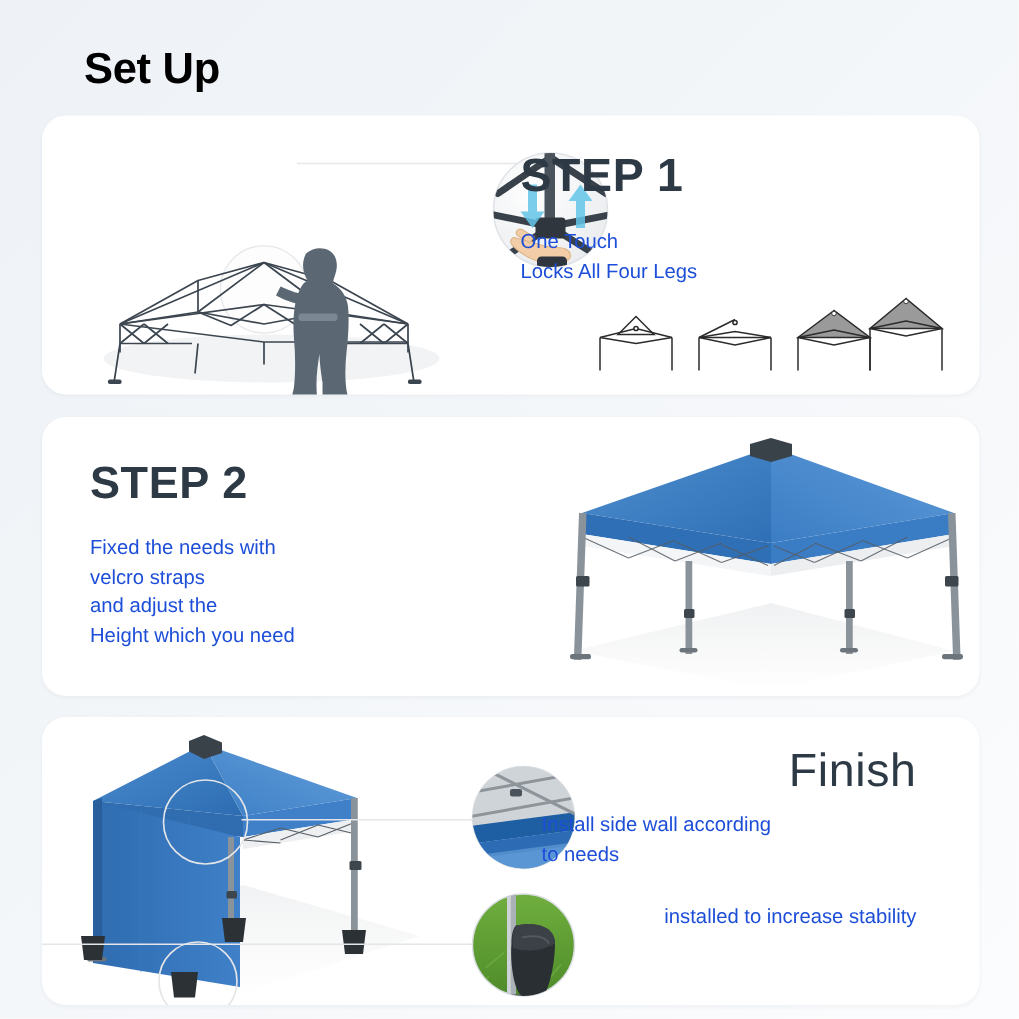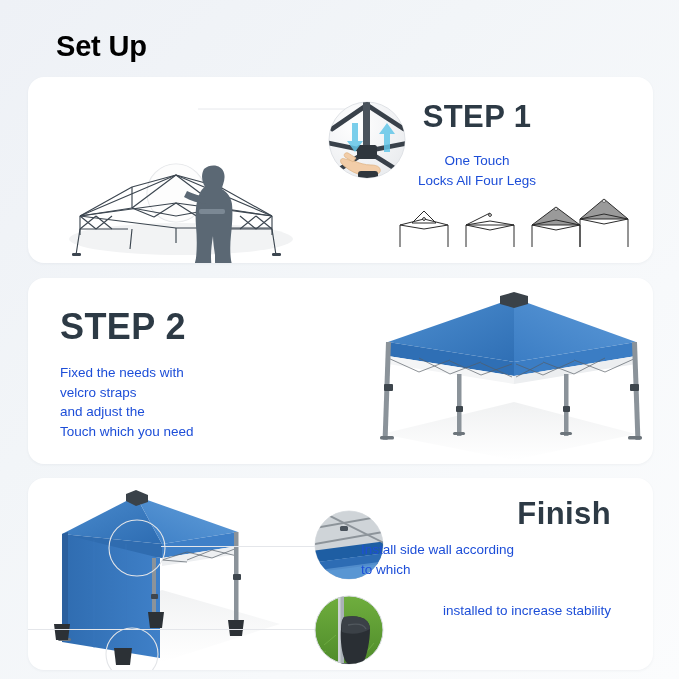--- a/index.html
+++ b/index.html
@@ -21,38 +21,38 @@
     position: absolute; background: #ffffff;
     border-radius: 16px;
     box-shadow: 0 1px 3px rgba(40,55,70,0.05);
     overflow: hidden;
   }
   #card-1 { left: 28px; top: 77px;  width: 625px; height: 186px; }
   #card-2 { left: 28px; top: 278px; width: 625px; height: 186px; }
   #card-3 { left: 28px; top: 478px; width: 625px; height: 192px; }
 
   .step-head {
-    font-size: 36px; font-weight: 700; color: #2d3a45; letter-spacing: 0.4px;
+    font-size: 30px; font-weight: 700; color: #2d3a45; letter-spacing: 0.4px;
   }
   .step-sub {
     font-size: 13.5px; color: #1d4ed8; line-height: 1.45;
   }
 
   
-  #s1-text { position: absolute; right: 46px; top: 22px; width: 260px; text-align: center; }
+  #s1-text { position: absolute; right: 46px; top: 22px; width: 260px; text-align: left; }
   #s1-text .step-head { font-size: 31px; }
   #s1-text .step-sub { margin-top: 16px; }
 
   
   #s2-text { position: absolute; left: 32px; top: 28px; width: 250px; text-align: left; }
   #s2-text .step-sub { margin-top: 15px; }
 
   
   #s3-head { position: absolute; right: 42px; top: 18px; width: 280px; text-align: right; }
-  #s3-head .step-head { font-size: 31px; font-weight: 700; }
+  #s3-head .step-head { font-size: 31px; font-weight: 400; }
   #s3-note-1 { position: absolute; right: 42px; top: 62px; width: 250px; text-align: left; }
   #s3-note-2 { position: absolute; right: 42px; top: 123px; width: 260px; text-align: right; }
 
   .art { position: absolute; }
   svg { display:block; overflow: visible; }
 </style>
 </head>
 <body>
 
 <div class="page">
@@ -220,21 +220,21 @@
   </div>
 
   <div class="card" id="card-2">
 
     <div id="s2-text">
       <div class="step-head">STEP 2</div>
       <div class="step-sub">
         <div>Fixed the needs with</div>
         <div>velcro straps</div>
         <div>and adjust the</div>
-        <div>Touch which you need</div>
+        <div>Height which you need</div>
       </div>
     </div>
 
     <div class="art" style="left:336px; top:6px; width:290px; height:180px;">
       <svg width="290" height="180" viewBox="0 0 290 180">
         <defs>
           <linearGradient id="roofL2" x1="0" y1="0" x2="1" y2="1">
             <stop offset="0%" stop-color="#4e8fd0"></stop>
               <stop offset="100%" stop-color="#2f6fb5"></stop>
           </linearGradient>
@@ -424,20 +424,20 @@
           <path d="M44 40 c10,-2 16,0 18,4" stroke="#51585e" stroke-width="1.4" fill="none"></path>
         </g>
       </svg>
     </div>
 
     <div id="s3-head">
       <div class="step-head">Finish</div>
     </div>
     <div id="s3-note-1" class="step-sub">
       <div>Install side wall according</div>
-      <div>to which</div>
+      <div>to needs</div>
     </div>
     <div id="s3-note-2" class="step-sub">
       <div>installed to increase stability</div>
     </div>
   </div>
 
 </div>
 
 </body></html>

